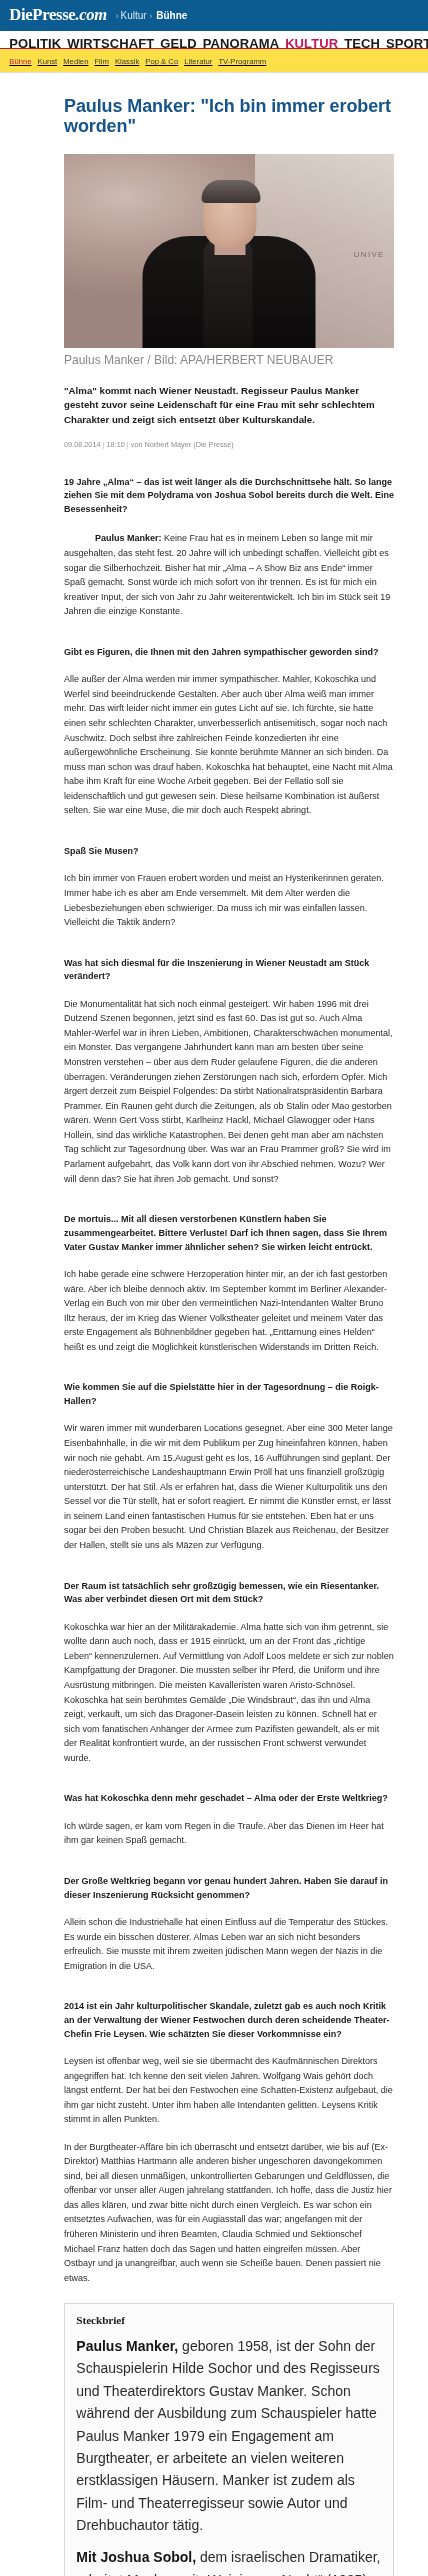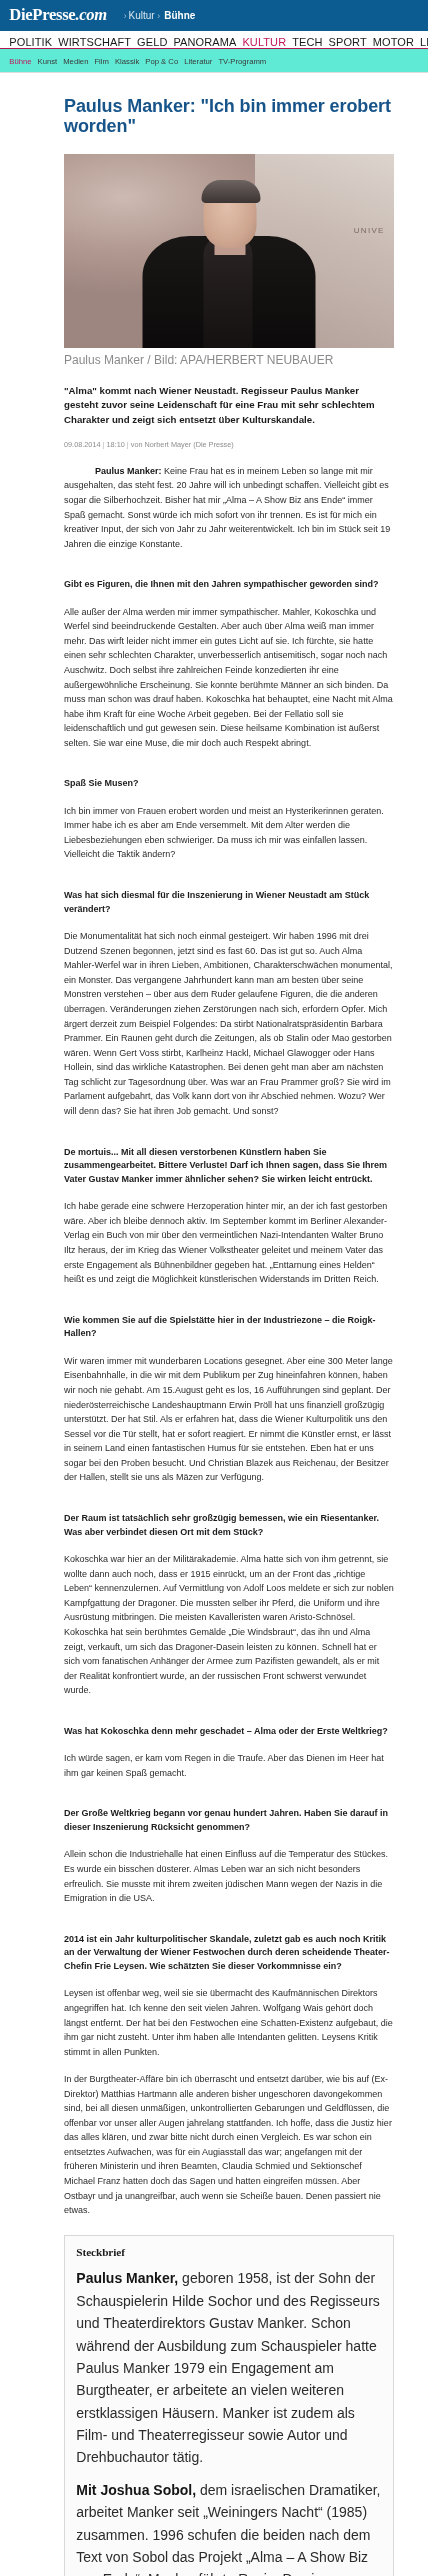--- a/index.html
+++ b/index.html
@@ -17,21 +17,20 @@
     overflow-x: hidden;
   }
 
   
   .masthead {
     background: #0d5c91;
     height: 31px;
     display: flex;
     align-items: center;
     padding: 0 0 0 9.3px;
-    gap: 8px;
   }
   .logo {
     color: #ffffff;
     font-family: "Liberation Serif", "DejaVu Serif", serif;
     font-size: 16.6px;
     font-weight: bold;
     letter-spacing: -0.3px;
     white-space: nowrap;
     line-height: 1;
   }
@@ -53,36 +52,37 @@
   .mainnav {
     border-bottom: 1.3px solid #b3194f;
     background: #ffffff;
     padding: 4.7px 0 4px 9.3px;
     white-space: nowrap;
     overflow: hidden;
     height: 18px;
   }
   .mainnav a {
     color: #1a1a1a;
-    font-size: 11px;
-    font-weight: normal;
+    font-size: 13px;
+    font-weight: bold;
     letter-spacing: 0.1px;
     text-decoration: none;
     margin-right: 6px;
     text-transform: uppercase;
   }
   .mainnav a.active { color: #c2185b; }
 
   
   .subnav {
     border-bottom: 0.7px solid #dcdcdc;
-    background: #5eead4;
+    background: #fde047;
     padding: 5.3px 0 6px 9.3px;
     white-space: nowrap;
     overflow: hidden;
+    text-decoration: underline;
   }
   .subnav a {
     color: #3a3a3a;
     font-size: 7.7px;
     text-decoration: none;
     margin-right: 6px;
   }
   .subnav a.active { color: #c2185b; }
 
   
@@ -112,21 +112,21 @@
     background:
       radial-gradient(ellipse 60% 50% at 18% 22%, #cdbab2 0%, #b29a92 55%, #9d867f 100%),
       linear-gradient(160deg, #d5c7c0 0%, #bda9a2 38%, #9c847c 72%, #8d7872 100%);
   }
   .photo-bg2 {
     position: absolute; left: 58%; top: 0; width: 42%; height: 100%;
     background: linear-gradient(200deg, #e8e2dc 0%, #d2c6bf 40%, #b5a39c 100%);
     opacity: .85;
   }
   .photo-logo {
-    position: absolute; right: 9.3px; top: 72px;
+    position: absolute; right: 9.3px; top: 96px;
     color: #7d6a63; font-size: 8px; letter-spacing: 1.3px;
     font-family: "Liberation Sans", sans-serif;
   }
   .photo-figure {
     position: absolute; left: 50%; bottom: 0; transform: translateX(-50%);
     width: 173px; height: 160px;
   }
   .fig-coat {
     position: absolute; left: 0; bottom: 0; width: 173px; height: 112px;
     background: linear-gradient(180deg, #191616 0%, #0c0a0a 100%);
@@ -264,30 +264,31 @@
     <div class="byline">
       <span>09.08.2014</span>
       <span class="sep">|</span>
       <span>18:10</span>
       <span class="sep">|</span>
       <span>von Norbert Mayer</span>
       <span>(Die Presse)</span>
     </div>
 
     <div id="body-blocks">
+        <p class="q">19 Jahre „Alma“ – das ist weit länger als die Durchschnittsehe hält. So lange ziehen Sie mit dem Polydrama von Joshua Sobol bereits durch die Welt. Eine Besessenheit?</p>
         <p class="a first"><b>Paulus Manker:</b> Keine Frau hat es in meinem Leben so lange mit mir ausgehalten, das steht fest. 20 Jahre will ich unbedingt schaffen. Vielleicht gibt es sogar die Silberhochzeit. Bisher hat mir „Alma – A Show Biz ans Ende“ immer Spaß gemacht. Sonst würde ich mich sofort von ihr trennen. Es ist für mich ein kreativer Input, der sich von Jahr zu Jahr weiterentwickelt. Ich bin im Stück seit 19 Jahren die einzige Konstante.</p>
         <p class="q">Gibt es Figuren, die Ihnen mit den Jahren sympathischer geworden sind?</p>
         <p class="a">Alle außer der Alma werden mir immer sympathischer. Mahler, Kokoschka und Werfel sind beeindruckende Gestalten. Aber auch über Alma weiß man immer mehr. Das wirft leider nicht immer ein gutes Licht auf sie. Ich fürchte, sie hatte einen sehr schlechten Charakter, unverbesserlich antisemitisch, sogar noch nach Auschwitz. Doch selbst ihre zahlreichen Feinde konzedierten ihr eine außergewöhnliche Erscheinung. Sie konnte berühmte Männer an sich binden. Da muss man schon was drauf haben. Kokoschka hat behauptet, eine Nacht mit Alma habe ihm Kraft für eine Woche Arbeit gegeben. Bei der Fellatio soll sie leidenschaftlich und gut gewesen sein. Diese heilsame Kombination ist äußerst selten. Sie war eine Muse, die mir doch auch Respekt abringt.</p>
         <p class="q">Spaß Sie Musen?</p>
         <p class="a">Ich bin immer von Frauen erobert worden und meist an Hysterikerinnen geraten. Immer habe ich es aber am Ende versemmelt. Mit dem Alter werden die Liebesbeziehungen eben schwieriger. Da muss ich mir was einfallen lassen. Vielleicht die Taktik ändern?</p>
         <p class="q">Was hat sich diesmal für die Inszenierung in Wiener Neustadt am Stück verändert?</p>
         <p class="a">Die Monumentalität hat sich noch einmal gesteigert. Wir haben 1996 mit drei Dutzend Szenen begonnen, jetzt sind es fast 60. Das ist gut so. Auch Alma Mahler-Werfel war in ihren Lieben, Ambitionen, Charakterschwächen monumental, ein Monster. Das vergangene Jahrhundert kann man am besten über seine Monstren verstehen – über aus dem Ruder gelaufene Figuren, die die anderen überragen. Veränderungen ziehen Zerstörungen nach sich, erfordern Opfer. Mich ärgert derzeit zum Beispiel Folgendes: Da stirbt Nationalratspräsidentin Barbara Prammer. Ein Raunen geht durch die Zeitungen, als ob Stalin oder Mao gestorben wären. Wenn Gert Voss stirbt, Karlheinz Hackl, Michael Glawogger oder Hans Hollein, sind das wirkliche Katastrophen. Bei denen geht man aber am nächsten Tag schlicht zur Tagesordnung über. Was war an Frau Prammer groß? Sie wird im Parlament aufgebahrt, das Volk kann dort von ihr Abschied nehmen. Wozu? Wer will denn das? Sie hat ihren Job gemacht. Und sonst?</p>
         <p class="q">De mortuis... Mit all diesen verstorbenen Künstlern haben Sie zusammengearbeitet. Bittere Verluste! Darf ich Ihnen sagen, dass Sie Ihrem Vater Gustav Manker immer ähnlicher sehen? Sie wirken leicht entrückt.</p>
         <p class="a">Ich habe gerade eine schwere Herzoperation hinter mir, an der ich fast gestorben wäre. Aber ich bleibe dennoch aktiv. Im September kommt im Berliner Alexander-Verlag ein Buch von mir über den vermeintlichen Nazi-Intendanten Walter Bruno Iltz heraus, der im Krieg das Wiener Volkstheater geleitet und meinem Vater das erste Engagement als Bühnenbildner gegeben hat. „Enttarnung eines Helden“ heißt es und zeigt die Möglichkeit künstlerischen Widerstands im Dritten Reich.</p>
-        <p class="q">Wie kommen Sie auf die Spielstätte hier in der Industriezone – die Roigk-Hallen?</p>
+        <p class="q">Wie kommen Sie auf die Spielstätte hier in der Tagesordnung – die Roigk-Hallen?</p>
         <p class="a">Wir waren immer mit wunderbaren Locations gesegnet. Aber eine 300 Meter lange Eisenbahnhalle, in die wir mit dem Publikum per Zug hineinfahren können, haben wir noch nie gehabt. Am 15.August geht es los, 16 Aufführungen sind geplant. Der niederösterreichische Landeshauptmann Erwin Pröll hat uns finanziell großzügig unterstützt. Der hat Stil. Als er erfahren hat, dass die Wiener Kulturpolitik uns den Sessel vor die Tür stellt, hat er sofort reagiert. Er nimmt die Künstler ernst, er lässt in seinem Land einen fantastischen Humus für sie entstehen. Eben hat er uns sogar bei den Proben besucht. Und Christian Blazek aus Reichenau, der Besitzer der Hallen, stellt sie uns als Mäzen zur Verfügung.</p>
         <p class="q">Der Raum ist tatsächlich sehr großzügig bemessen, wie ein Riesentanker. Was aber verbindet diesen Ort mit dem Stück?</p>
         <p class="a">Kokoschka war hier an der Militärakademie. Alma hatte sich von ihm getrennt, sie wollte dann auch noch, dass er 1915 einrückt, um an der Front das „richtige Leben“ kennenzulernen. Auf Vermittlung von Adolf Loos meldete er sich zur noblen Kampfgattung der Dragoner. Die mussten selber ihr Pferd, die Uniform und ihre Ausrüstung mitbringen. Die meisten Kavalleristen waren Aristo-Schnösel. Kokoschka hat sein berühmtes Gemälde „Die Windsbraut“, das ihn und Alma zeigt, verkauft, um sich das Dragoner-Dasein leisten zu können. Schnell hat er sich vom fanatischen Anhänger der Armee zum Pazifisten gewandelt, als er mit der Realität konfrontiert wurde, an der russischen Front schwerst verwundet wurde.</p>
         <p class="q">Was hat Kokoschka denn mehr geschadet – Alma oder der Erste Weltkrieg?</p>
         <p class="a">Ich würde sagen, er kam vom Regen in die Traufe. Aber das Dienen im Heer hat ihm gar keinen Spaß gemacht.</p>
         <p class="q">Der Große Weltkrieg begann vor genau hundert Jahren. Haben Sie darauf in dieser Inszenierung Rücksicht genommen?</p>
         <p class="a">Allein schon die Industriehalle hat einen Einfluss auf die Temperatur des Stückes. Es wurde ein bisschen düsterer. Almas Leben war an sich nicht besonders erfreulich. Sie musste mit ihrem zweiten jüdischen Mann wegen der Nazis in die Emigration in die USA.</p>
         <p class="q">2014 ist ein Jahr kulturpolitischer Skandale, zuletzt gab es auch noch Kritik an der Verwaltung der Wiener Festwochen durch deren scheidende Theater-Chefin Frie Leysen. Wie schätzten Sie dieser Vorkommnisse ein?</p>
         <p class="a">Leysen ist offenbar weg, weil sie sie übermacht des Kaufmännischen Direktors angegriffen hat. Ich kenne den seit vielen Jahren. Wolfgang Wais gehört doch längst entfernt. Der hat bei den Festwochen eine Schatten-Existenz aufgebaut, die ihm gar nicht zusteht. Unter ihm haben alle Intendanten gelitten. Leysens Kritik stimmt in allen Punkten.</p>
         <p class="a">In der Burgtheater-Affäre bin ich überrascht und entsetzt darüber, wie bis auf (Ex-Direktor) Matthias Hartmann alle anderen bisher ungeschoren davongekommen sind, bei all diesen unmäßigen, unkontrollierten Gebarungen und Geldflüssen, die offenbar vor unser aller Augen jahrelang stattfanden. Ich hoffe, dass die Justiz hier das alles klären, und zwar bitte nicht durch einen Vergleich. Es war schon ein entsetztes Aufwachen, was für ein Augiasstall das war; angefangen mit der früheren Ministerin und ihren Beamten, Claudia Schmied und Sektionschef Michael Franz hatten doch das Sagen und hatten eingreifen müssen. Aber Ostbayr und ja unangreifbar, auch wenn sie Scheiße bauen. Denen passiert nie etwas.</p>

